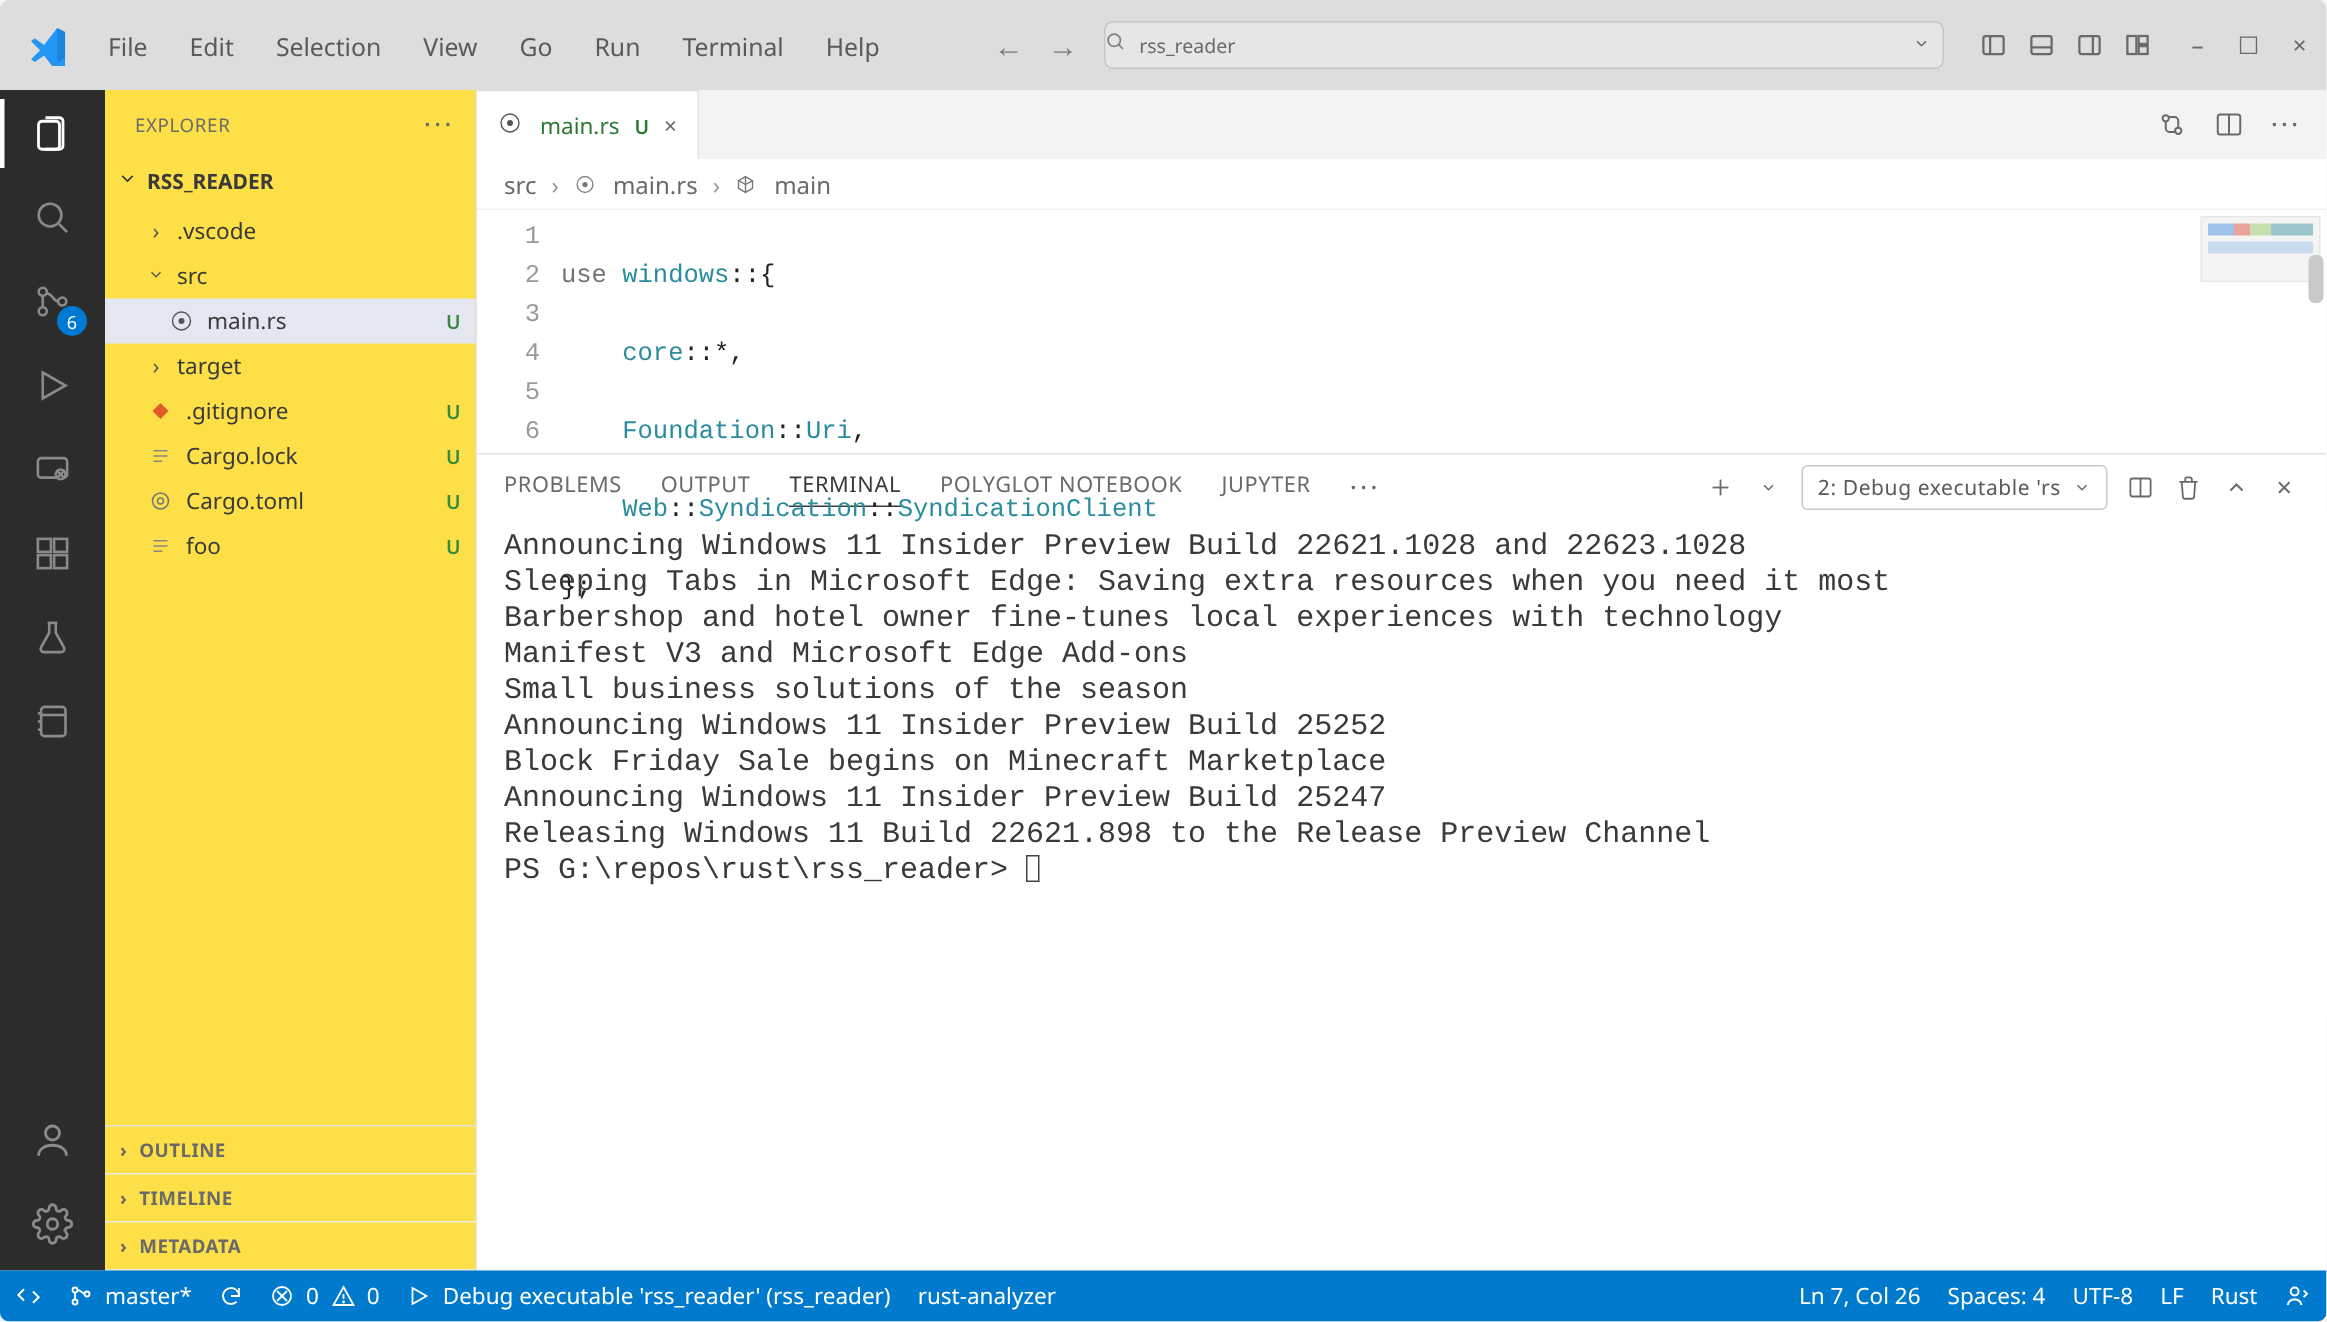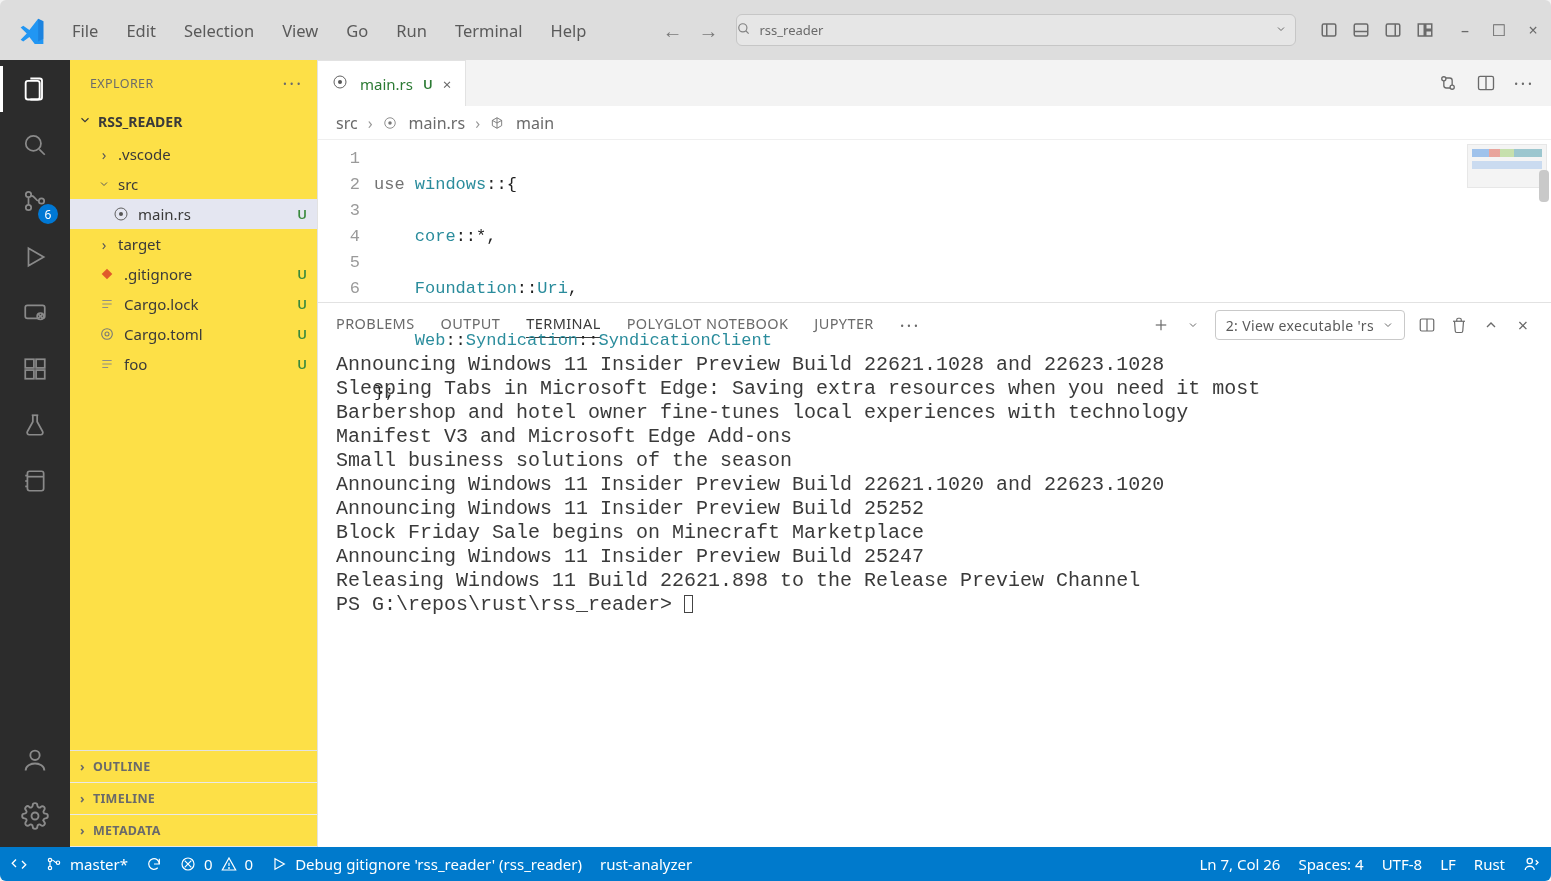--- a/index.html
+++ b/index.html
@@ -532,21 +532,21 @@
                 <line x1="12" y1="5" x2="12" y2="19"></line>
                 <line x1="5" y1="12" x2="19" y2="12"></line>
               </svg>
             </span>
           <span class="pic">
               <svg width="12" height="12" viewBox="0 0 24 24" fill="none" stroke="#6a6a6a" stroke-width="2">
                 <polyline points="6 9 12 15 18 9"></polyline>
               </svg>
             </span>
           <div class="pill">
-            <span>2: View executable 'rs</span>
+            <span>2: Debug executable 'rs</span>
             <svg width="12" height="12" viewBox="0 0 24 24" fill="none" stroke="#6a6a6a" stroke-width="2">
                 <polyline points="6 9 12 15 18 9"></polyline>
               </svg>
           </div>
           <span class="pic">
               <svg width="18" height="18" viewBox="0 0 24 24" fill="none" stroke="#6a6a6a" stroke-width="1.6">
                 <rect x="3" y="4" width="18" height="16" rx="2"></rect>
                 <line x1="12" y1="4" x2="12" y2="20"></line>
               </svg>
             </span>
@@ -564,21 +564,20 @@
             </span>
           <span class="pic" style="font-size:18px">×</span>
         </div>
       </div>
       <div class="terminal-body">
         <div>Announcing Windows 11 Insider Preview Build 22621.1028 and 22623.1028</div>
         <div>Sleeping Tabs in Microsoft Edge: Saving extra resources when you need it most</div>
         <div>Barbershop and hotel owner fine-tunes local experiences with technology</div>
         <div>Manifest V3 and Microsoft Edge Add-ons</div>
         <div>Small business solutions of the season</div>
-        <div>Announcing Windows 11 Insider Preview Build 22621.1020 and 22623.1020</div>
         <div>Announcing Windows 11 Insider Preview Build 25252</div>
         <div>Block Friday Sale begins on Minecraft Marketplace</div>
         <div>Announcing Windows 11 Insider Preview Build 25247</div>
         <div>Releasing Windows 11 Build 22621.898 to the Release Preview Channel</div>
         <div><span>PS G:\repos\rust\rss_reader&gt; </span><span class="cursor"></span></div>
       </div>
     </div>
   </div>
 </div>
 
@@ -616,21 +615,21 @@
         <path d="M12 3l10 18H2z"></path>
         <line x1="12" y1="10" x2="12" y2="15"></line>
         <circle cx="12" cy="18" r="0.5" fill="#fff"></circle>
       </svg>
     <span>0</span>
   </div>
   <div class="sitem">
     <svg width="16" height="16" viewBox="0 0 24 24" stroke-width="1.8">
         <polygon points="6 4 20 12 6 20"></polygon>
       </svg>
-    <span>Debug gitignore 'rss_reader' (rss_reader)</span>
+    <span>Debug executable 'rss_reader' (rss_reader)</span>
   </div>
   <div class="sitem">
       <span>rust-analyzer</span>
     </div>
   <div class="spacer"></div>
   <div class="sitem">
       <span>Ln 7, Col 26</span>
     </div>
   <div class="sitem">
       <span>Spaces: 4</span>

